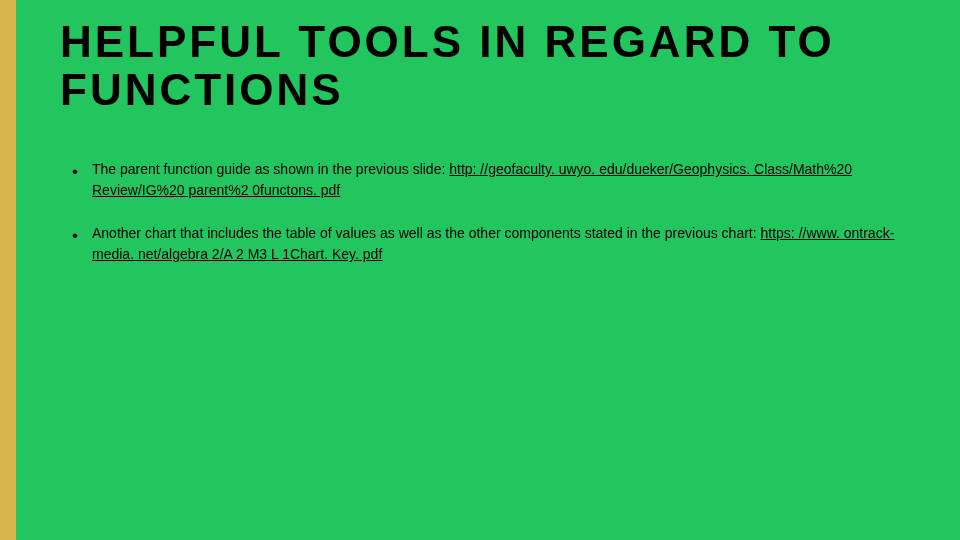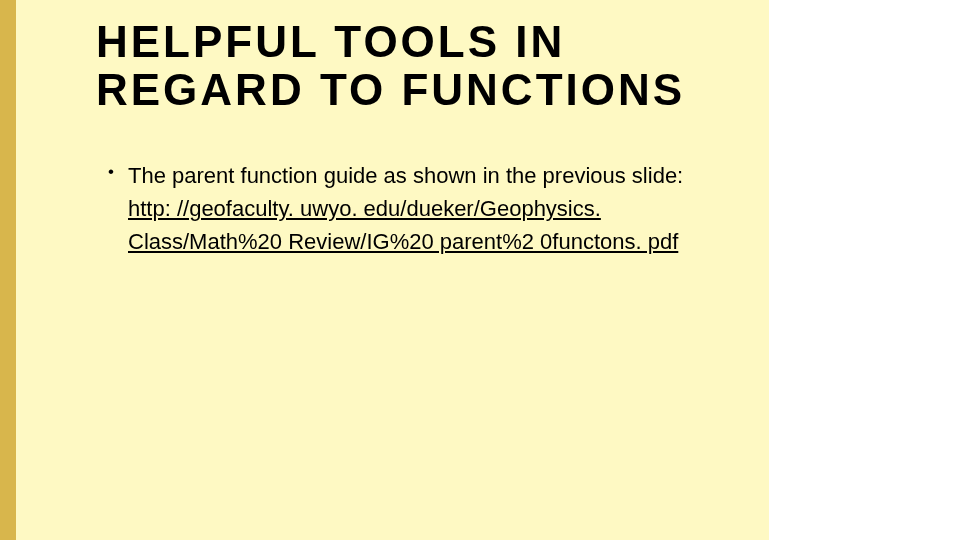--- a/index.html
+++ b/index.html
@@ -4,44 +4,44 @@
 <style>
   * { margin: 0; padding: 0; box-sizing: border-box; }
   html, body { width: 960px; height: 540px; overflow: hidden; }
   body {
     font-family: Arial, Helvetica, sans-serif;
     background: #ffffff;
     color: #000000;
   }
   .slide {
     position: relative;
-    width: 769px;
+    width: 960px;
     height: 540px;
-    background: #fef9c3;
+    background: #22c55e;
     border-left: 16px solid #d8b64c;
-    padding: 18px 40px 20px 80px;
+    padding: 18px 40px 20px 44px;
   }
   .title {
     font-family: "Arial Black", Arial, sans-serif;
     font-weight: 900;
     font-size: 44px;
     letter-spacing: 3px;
     line-height: 1.08;
     color: #000000;
     margin-bottom: 46px;
   }
   ul.bullets {
     list-style: none;
     padding-left: 12px;
   }
   ul.bullets > li {
     position: relative;
     padding-left: 20px;
     margin-bottom: 22px;
-    font-size: 22px;
+    font-size: 14px;
     line-height: 1.5;
     color: #000000;
   }
   ul.bullets > li::before {
     content: "•";
     position: absolute;
     left: 0;
     top: 0;
     color: #000000;
     font-size: 17px;
@@ -56,14 +56,18 @@
 <body>
 
 <div class="slide">
   <h1 class="title">HELPFUL TOOLS IN REGARD TO FUNCTIONS</h1>
 
   <ul class="bullets">
     <li>
       <span>The parent function guide as shown in the previous slide: </span>
       <span class="link">http: //geofaculty. uwyo. edu/dueker/Geophysics. Class/Math%20 Review/IG%20 parent%2 0functons. pdf</span>
     </li>
+    <li>
+      <span>Another chart that includes the table of values as well as the other components stated in the previous chart: </span>
+      <span class="link">https: //www. ontrack-media. net/algebra 2/A 2 M3 L 1Chart. Key. pdf</span>
+    </li>
   </ul>
 </div>
 
 </body></html>

